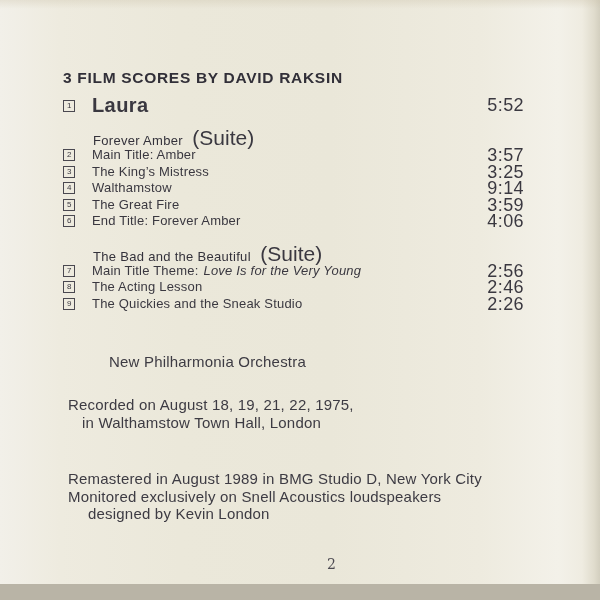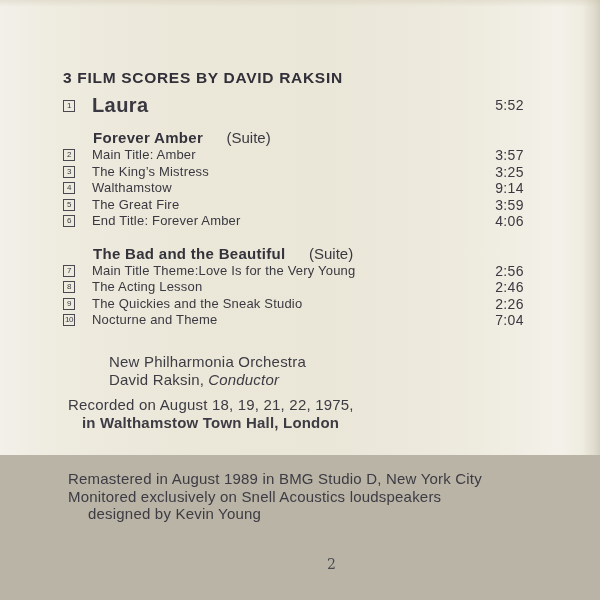--- a/index.html
+++ b/index.html
@@ -1,18 +1,18 @@
 <!DOCTYPE html>
 <html><head>
 <meta charset="utf-8">
 <style>
   html,body{margin:0;padding:0;}
   body{width:600px;height:600px;overflow:hidden;background:#b9b4a6;}
   .page{
-    position:relative;width:600px;height:455px;
+    position:relative;width:600px;height:584px;
     background:
       linear-gradient(180deg, rgba(200,190,165,0.30) 0%, rgba(200,190,165,0) 1.5%),
       linear-gradient(90deg, #f2f0e9 0%, #eeebdf 10%, #ebe8da 30%, #eae7d9 55%,
                       #eeebdf 80%, #f3f1e9 93%, #efece1 97%, #e0dccd 99%, #d3cfbf 100%);
     font-family:"Liberation Sans", sans-serif;
     color:#3a3840;
   }
   .album-title{
     position:absolute;top:69px;left:63px;
     font-size:15.5px;font-weight:bold;letter-spacing:0.7px;color:#312f38;
@@ -22,34 +22,34 @@
   .row{display:flex;align-items:center;height:16.5px;line-height:16.5px;white-space:nowrap;}
   .row-feature{height:21px;line-height:21px;}
   .row-feature .ttl{font-weight:bold;font-size:20px;letter-spacing:0.4px;}
   .num{
     flex:0 0 auto;box-sizing:border-box;width:12px;height:12px;
     border:1px solid #4a4850;display:flex;align-items:center;justify-content:center;
     font-size:8px;line-height:8px;letter-spacing:-0.5px;color:#3a3840;
     margin-left:1px;margin-right:17px;
   }
   .ttl{flex:1 1 auto;font-size:13px;letter-spacing:0.2px;}
-  .t-italic{}
-  .time{flex:0 0 auto;font-size:14px;letter-spacing:0.4px;}
+  .t-italic{font-style:italic;margin-left:5px;}
+  .time{flex:0 0 auto;font-size:18px;letter-spacing:0.4px;}
   .sec-head{margin-top:12px;height:19px;line-height:19px;padding-left:31px;white-space:nowrap;}
   .sec-head.second{margin-top:14px;}
-  .hb{font-weight:bold;font-size:15px;letter-spacing:0.3px;color:#34323b;}
-  .hs{font-size:15px;margin-left:19px;}
+  .hb{font-weight:normal;font-size:13px;letter-spacing:0.3px;color:#34323b;}
+  .hs{font-size:21px;margin-left:5px;}
   .credits{position:absolute;left:68px;font-size:15px;letter-spacing:0.2px;color:#3d3b43;white-space:nowrap;}
   #credits-orch{top:353px;}
   #credits-orch .cl{line-height:18px;margin-left:41px;}
   #credits-rec{top:396px;}
   #credits-rec .cl{line-height:17.5px;}
   #credits-rem{top:438px;margin-top:32px;}
   #credits-rem .cl{line-height:17.5px;}
-  .indent-sm{padding-left:14px;font-weight:bold;}
+  .indent-sm{padding-left:14px;}
   .indent-md{padding-left:20px;}
   .c-italic{font-style:italic;margin-left:4px;}
   .page-number{
     position:absolute;top:556px;left:327px;
     font-family:"DejaVu Serif", serif;font-size:14px;color:#4c4a51;
   }
 </style>
 </head>
 <body>
 
@@ -109,39 +109,33 @@
     <div class="row">
       <span class="num">8</span>
       <span class="ttl">The Acting Lesson</span>
       <span class="time">2:46</span>
     </div>
     <div class="row">
       <span class="num">9</span>
       <span class="ttl">The Quickies and the Sneak Studio</span>
       <span class="time">2:26</span>
     </div>
-    <div class="row">
-      <span class="num">10</span>
-      <span class="ttl">Nocturne and Theme</span>
-      <span class="time">7:04</span>
-    </div>
 
   </div>
 
   <div class="credits" id="credits-orch">
     <div class="cl">New Philharmonia Orchestra</div>
-    <div class="cl"><span>David Raksin,</span><span class="c-italic">Conductor</span></div>
   </div>
 
   <div class="credits" id="credits-rec">
     <div class="cl">Recorded on August 18, 19, 21, 22, 1975,</div>
     <div class="cl indent-sm">in Walthamstow Town Hall, London</div>
   </div>
 
   <div class="credits" id="credits-rem">
     <div class="cl">Remastered in August 1989 in BMG Studio D, New York City</div>
     <div class="cl">Monitored exclusively on Snell Acoustics loudspeakers</div>
-    <div class="cl indent-md">designed by Kevin Young</div>
+    <div class="cl indent-md">designed by Kevin London</div>
   </div>
 
   <div class="page-number">2</div>
 
 </div>
 
 </body></html>

